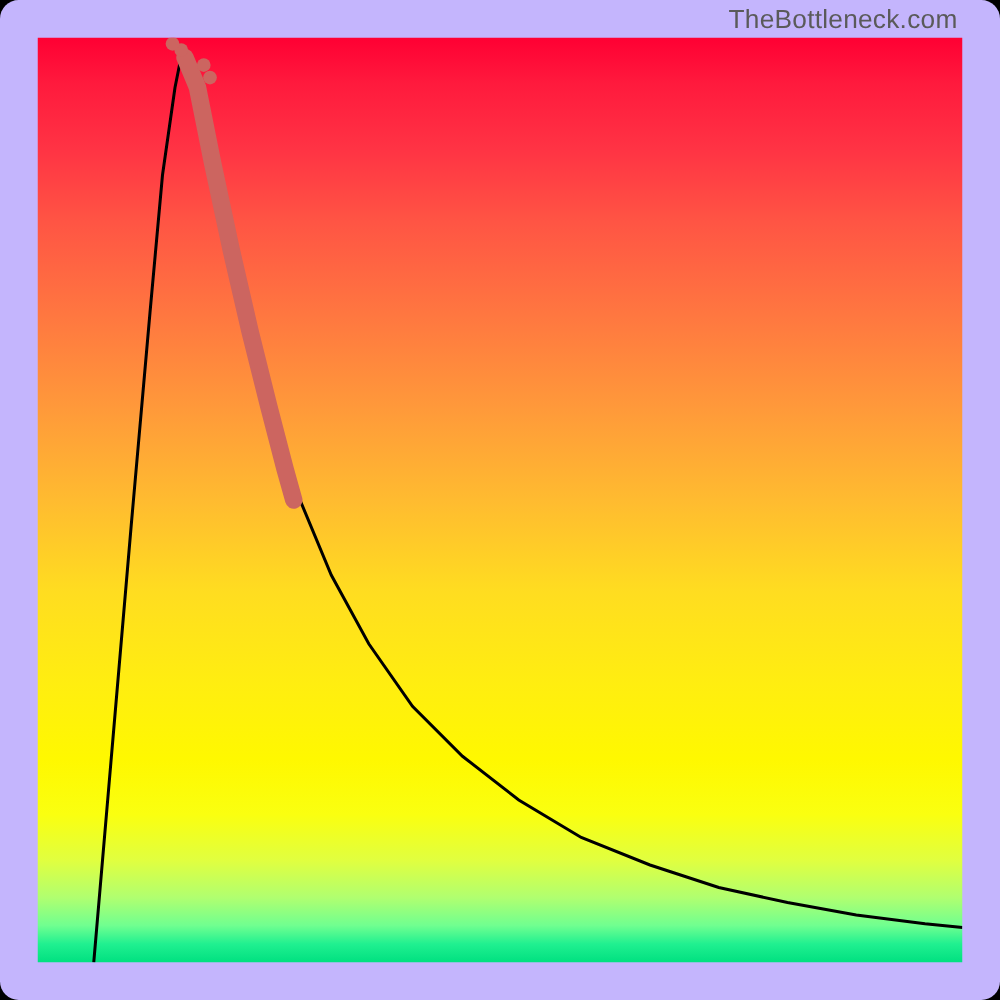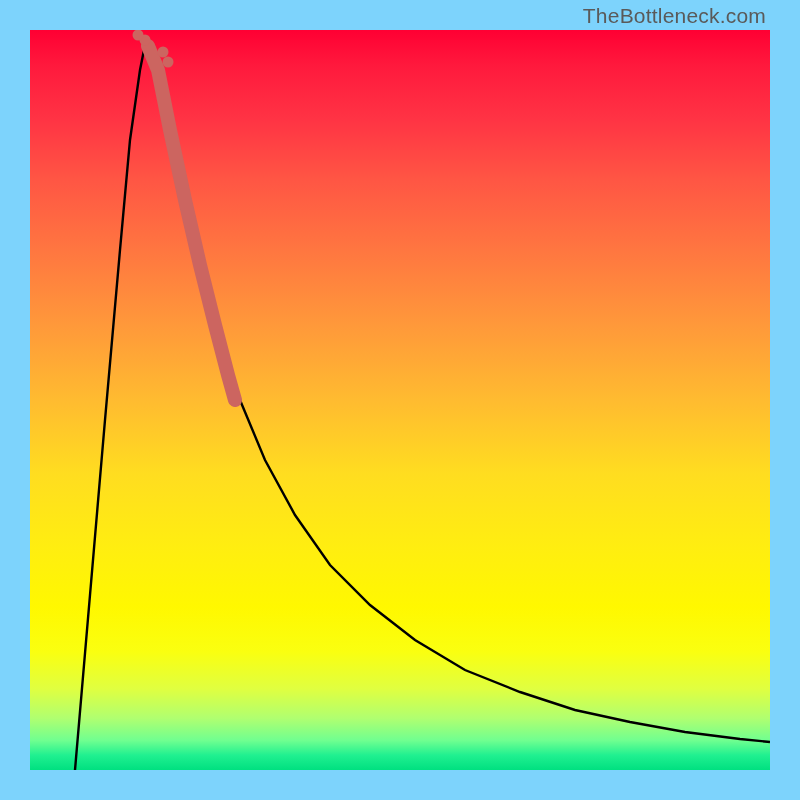--- a/index.html
+++ b/index.html
@@ -6,21 +6,22 @@
     margin: 0;
     padding: 0;
     width: 800px;
     height: 800px;
     overflow: hidden;
     background: #000;
   }
   .frame {
     position: absolute;
     inset: 0;
-    background: #7dd3fc;
+    background: #c4b5fd;
+    border-radius: 15px;
   }
   .plot-area {
     position: absolute;
     left: 30px;
     top: 30px;
     width: 740px;
     height: 740px;
     overflow: hidden;
   }
   .gradient-bg {

